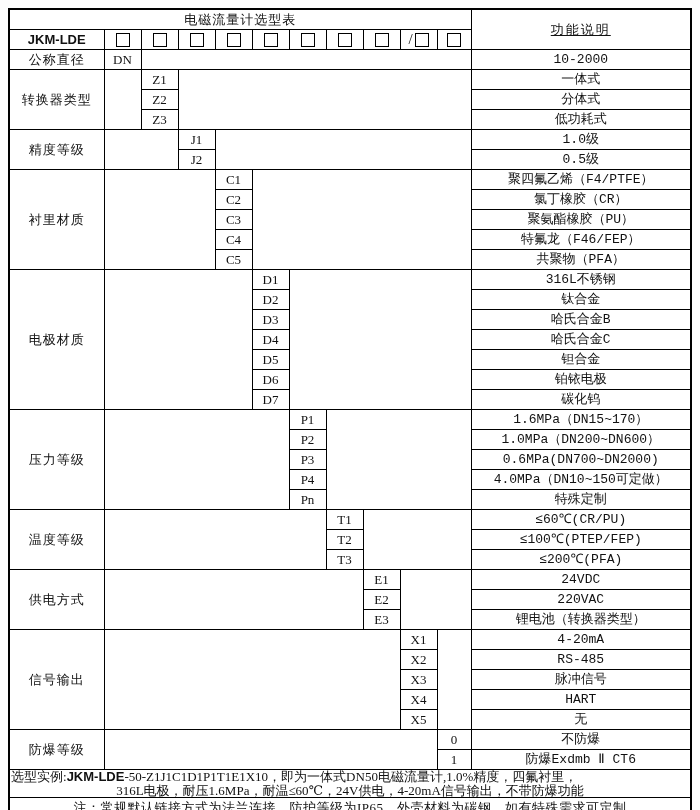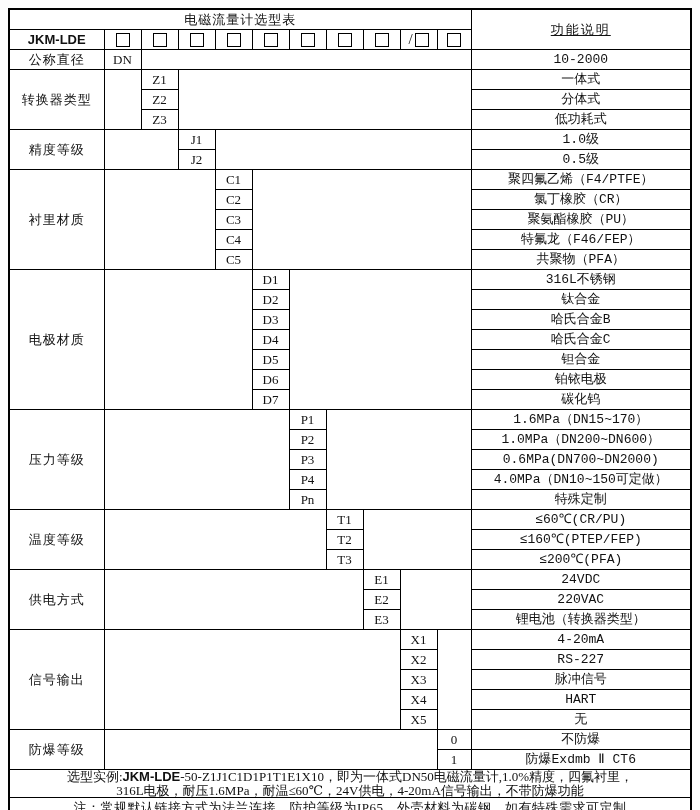--- a/index.html
+++ b/index.html
@@ -12,21 +12,21 @@
   td.hdr-cell{font-size:15px;letter-spacing:2px;text-decoration:underline;}
   td.lbl{font-size:15px;letter-spacing:1px;margin-left:42px;}
   td.model-cell{font-family:"Liberation Sans","DejaVu Sans",sans-serif;font-weight:bold;font-size:14px;height:20px;}
   td.code{font-size:13.5px;margin-top:47px;}
   td.desc{font-size:13.5px;font-family:Liberation Mono, monospace;}
   td.empty{border:1px solid #000;}
   .cbx{display:inline-block;width:12px;height:12px;border:1px solid #000;vertical-align:middle;background:#fff;}
   .slash{font-size:15px;margin-right:2px;vertical-align:middle;}
   td.example-cell{height:42px;white-space:normal;font-size:14px;line-height:20px;padding:1px 3px;}
   td.note-cell{height:23px;text-align:left;font-size:14.5px;padding:0 3px;letter-spacing:0.5px;}
-  .ex-line1{text-align:center;}
+  .ex-line1{text-align:left;}
   .ex-line2{text-align:center;}
   .ex-model{font-family:"Liberation Sans","DejaVu Sans",sans-serif;font-weight:bold;}
 </style>
 </head>
 <body>
 
 <div class="sheet">
 <table class="spec">
 <colgroup>
   <col style="width:95px">
@@ -180,21 +180,21 @@
 
 <tr>
   <td rowspan="3" class="lbl">温度等级</td>
   <td colspan="6" rowspan="3" class="empty"></td>
   <td class="code">T1</td>
   <td colspan="3" rowspan="3" class="empty"></td>
   <td class="desc">≤60℃(CR/PU)</td>
 </tr>
 <tr>
   <td class="code">T2</td>
-  <td class="desc">≤160℃(PTEP/FEP)</td>
+  <td class="desc">≤100℃(PTEP/FEP)</td>
 </tr>
 <tr>
   <td class="code">T3</td>
   <td class="desc">≤200℃(PFA)</td>
 </tr>
 
 <tr>
   <td rowspan="3" class="lbl">供电方式</td>
   <td colspan="7" rowspan="3" class="empty"></td>
   <td class="code">E1</td>
@@ -212,21 +212,21 @@
 
 <tr>
   <td rowspan="5" class="lbl">信号输出</td>
   <td colspan="8" rowspan="5" class="empty"></td>
   <td class="code">X1</td>
   <td rowspan="5" class="empty"></td>
   <td class="desc">4-20mA</td>
 </tr>
 <tr>
   <td class="code">X2</td>
-  <td class="desc">RS-227</td>
+  <td class="desc">RS-485</td>
 </tr>
 <tr>
   <td class="code">X3</td>
   <td class="desc">脉冲信号</td>
 </tr>
 <tr>
   <td class="code">X4</td>
   <td class="desc">HART</td>
 </tr>
 <tr>

